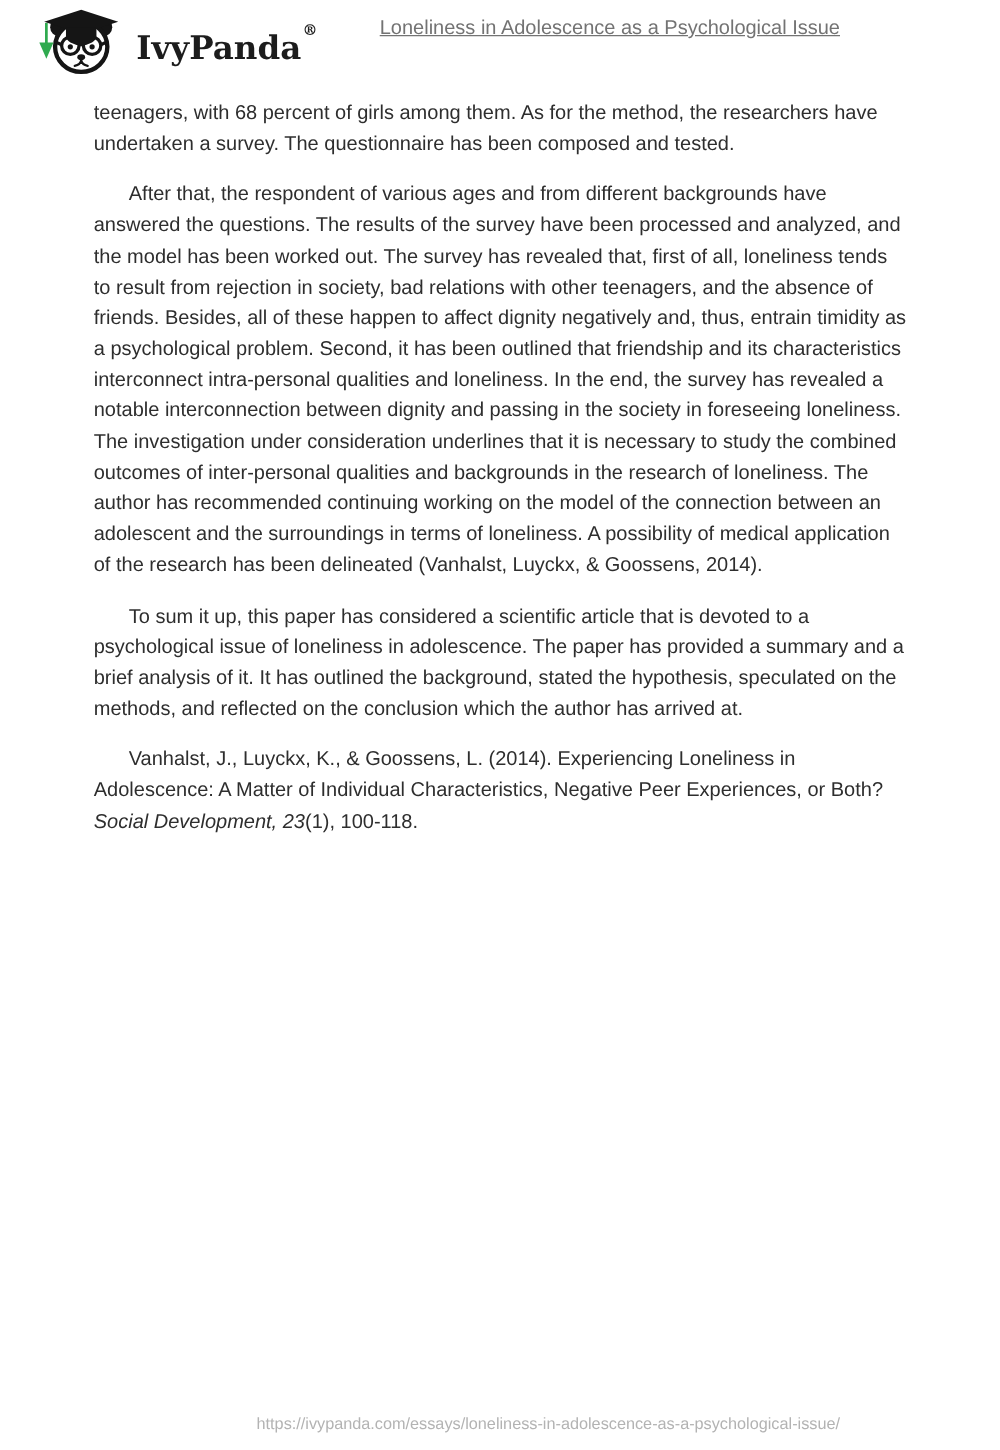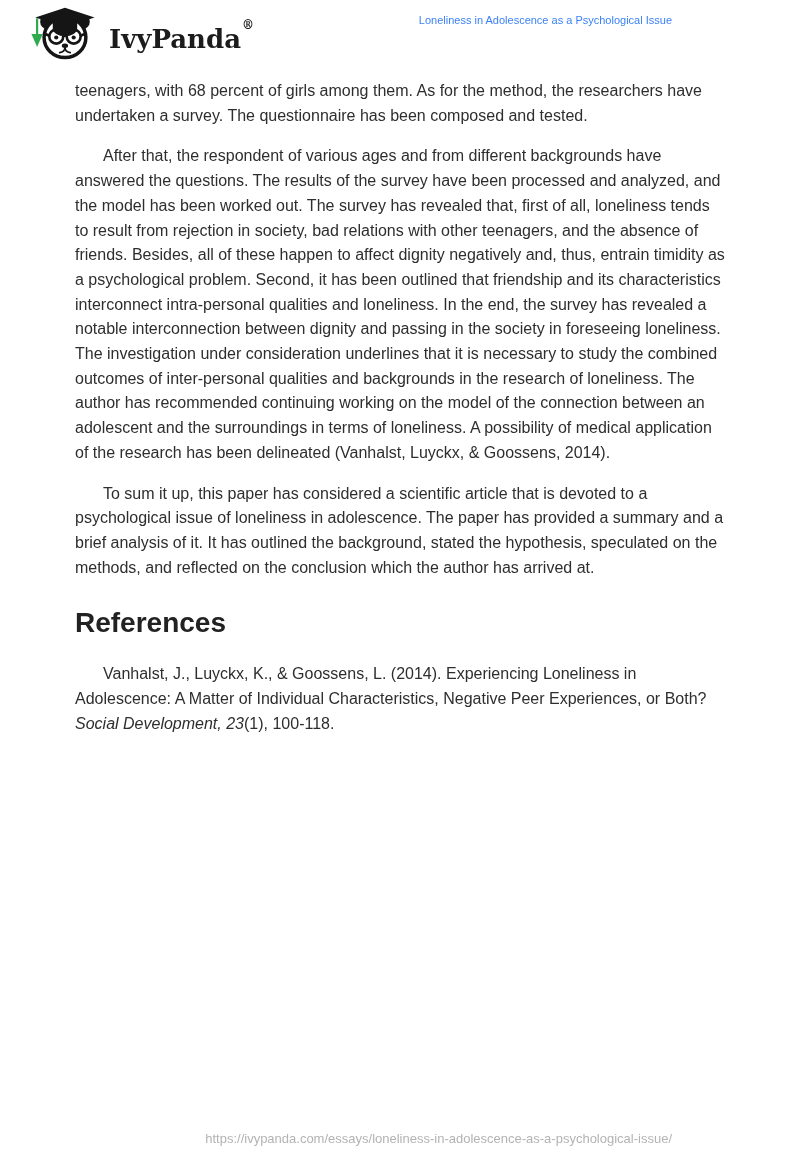--- a/index.html
+++ b/index.html
@@ -33,22 +33,23 @@
   }
   .brand-text sup {
     font-size: 12px;
     position: relative;
     top: -9px;
     left: 1px;
     font-weight: 700;
   }
   .doc-title {
     margin-top: 7px;
-    font-size: 11px;
-    color: #3b82f6;
+    font-size: 16px;
+    color: #737373;
+    text-decoration: underline;
   }
 
   
   .article {
     width: 652px;
     margin: 15px 10px 0 75px;
     font-size: 16px;
     line-height: 24.7px;
     color: #2e2e2e;
   }
@@ -107,21 +108,20 @@
       <div class="brand-text"><span>IvyPanda</span><sup>®</sup></div>
     </div>
     <div class="doc-title">Loneliness in Adolescence as a Psychological Issue</div>
   </header>
 
   <main class="article">
     <p class="para">teenagers, with 68 percent of girls among them. As for the method, the researchers have undertaken a survey. The questionnaire has been composed and tested.</p>
     <p class="para indent">After that, the respondent of various ages and from different backgrounds have answered the questions. The results of the survey have been processed and analyzed, and the model has been worked out. The survey has revealed that, first of all, loneliness tends to result from rejection in society, bad relations with other teenagers, and the absence of friends. Besides, all of these happen to affect dignity negatively and, thus, entrain timidity as a psychological problem. Second, it has been outlined that friendship and its characteristics interconnect intra-personal qualities and loneliness. In the end, the survey has revealed a notable interconnection between dignity and passing in the society in foreseeing loneliness. The investigation under consideration underlines that it is necessary to study the combined outcomes of inter-personal qualities and backgrounds in the research of loneliness. The author has recommended continuing working on the model of the connection between an adolescent and the surroundings in terms of loneliness. A possibility of medical application of the research has been delineated (Vanhalst, Luyckx, &amp; Goossens, 2014).</p>
     <p class="para indent">To sum it up, this paper has considered a scientific article that is devoted to a psychological issue of loneliness in adolescence. The paper has provided a summary and a brief analysis of it. It has outlined the background, stated the hypothesis, speculated on the methods, and reflected on the conclusion which the author has arrived at.</p>
 
-    <h1 class="refs-heading">References</h1>
 
     <p class="para indent reference"><span>Vanhalst, J., Luyckx, K., &amp; Goossens, L. (2014). Experiencing Loneliness in Adolescence: A Matter of Individual Characteristics, Negative Peer Experiences, or Both? </span><em>Social Development, 23</em><span>(1), 100-118.</span></p>
   </main>
 
   <footer class="page-footer">
     <span class="url">https://ivypanda.com/essays/loneliness-in-adolescence-as-a-psychological-issue/</span>
   </footer>
 
 </div>
 

